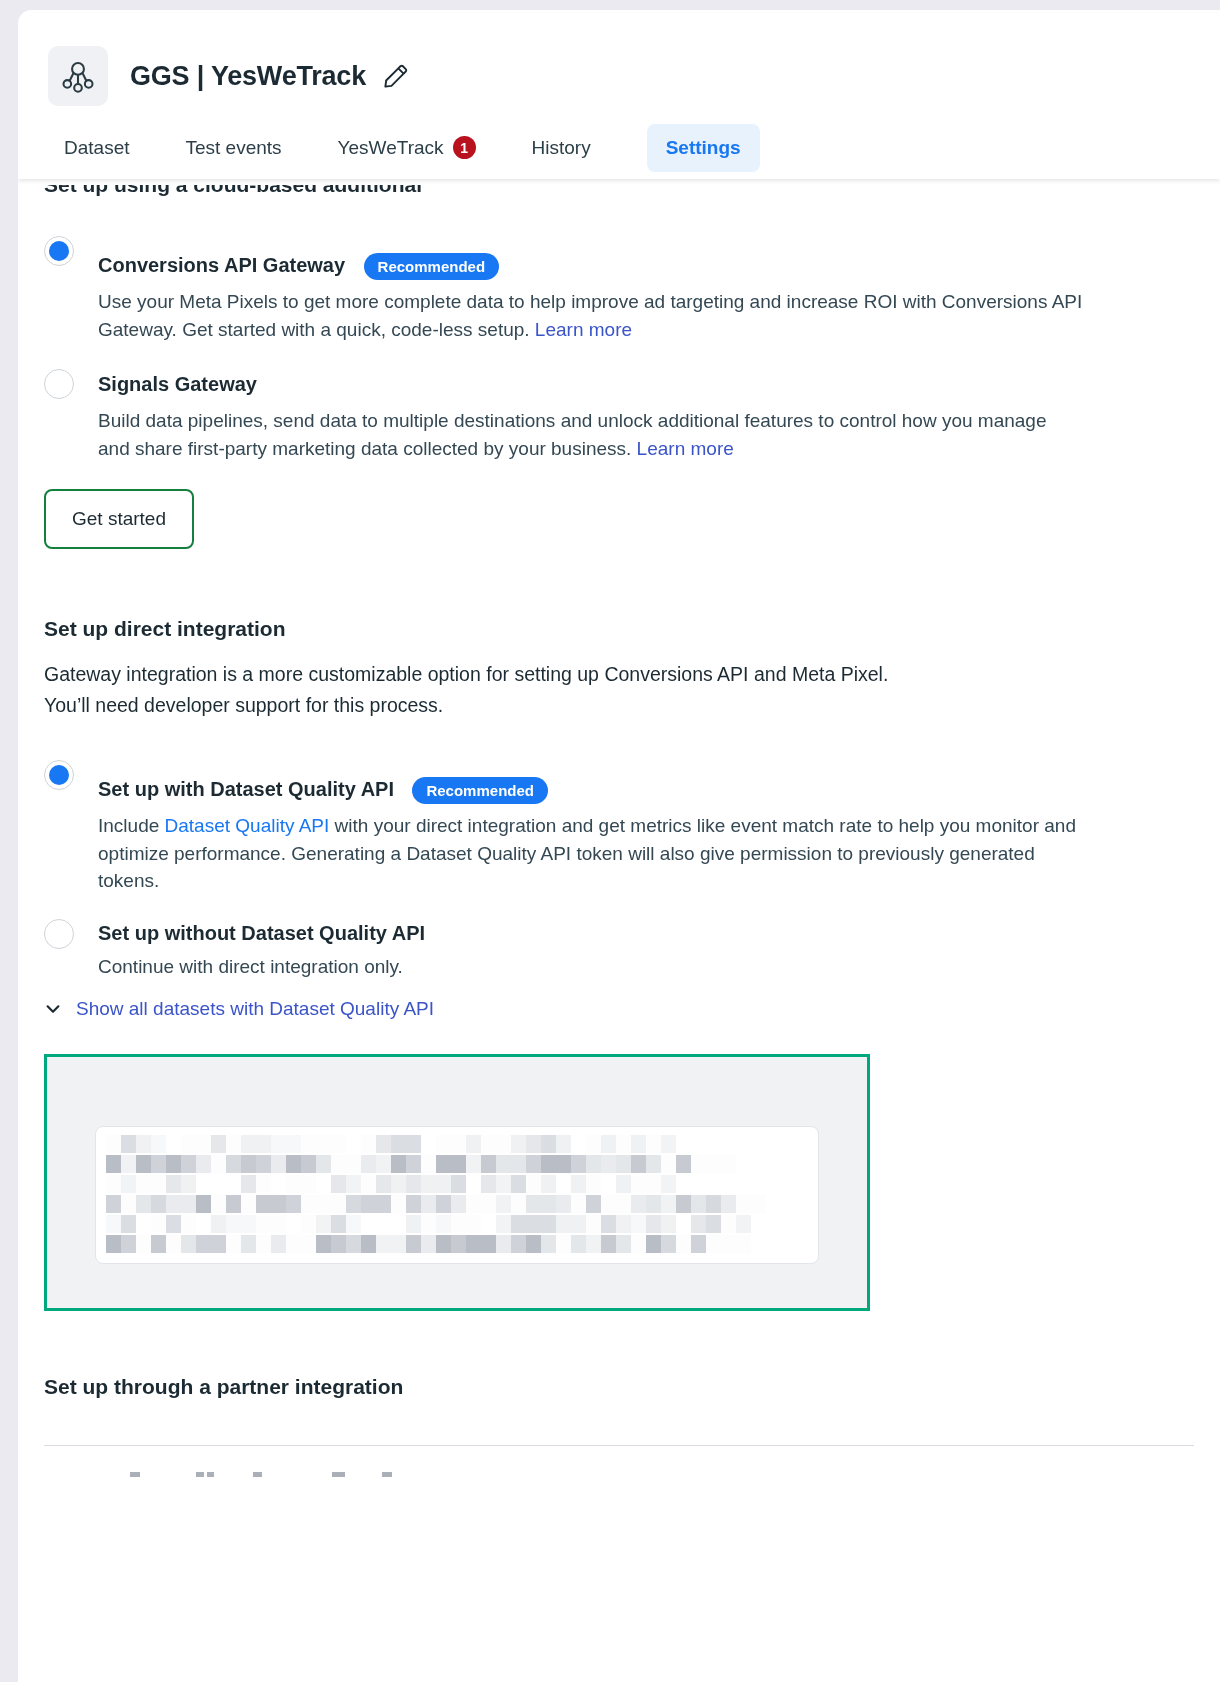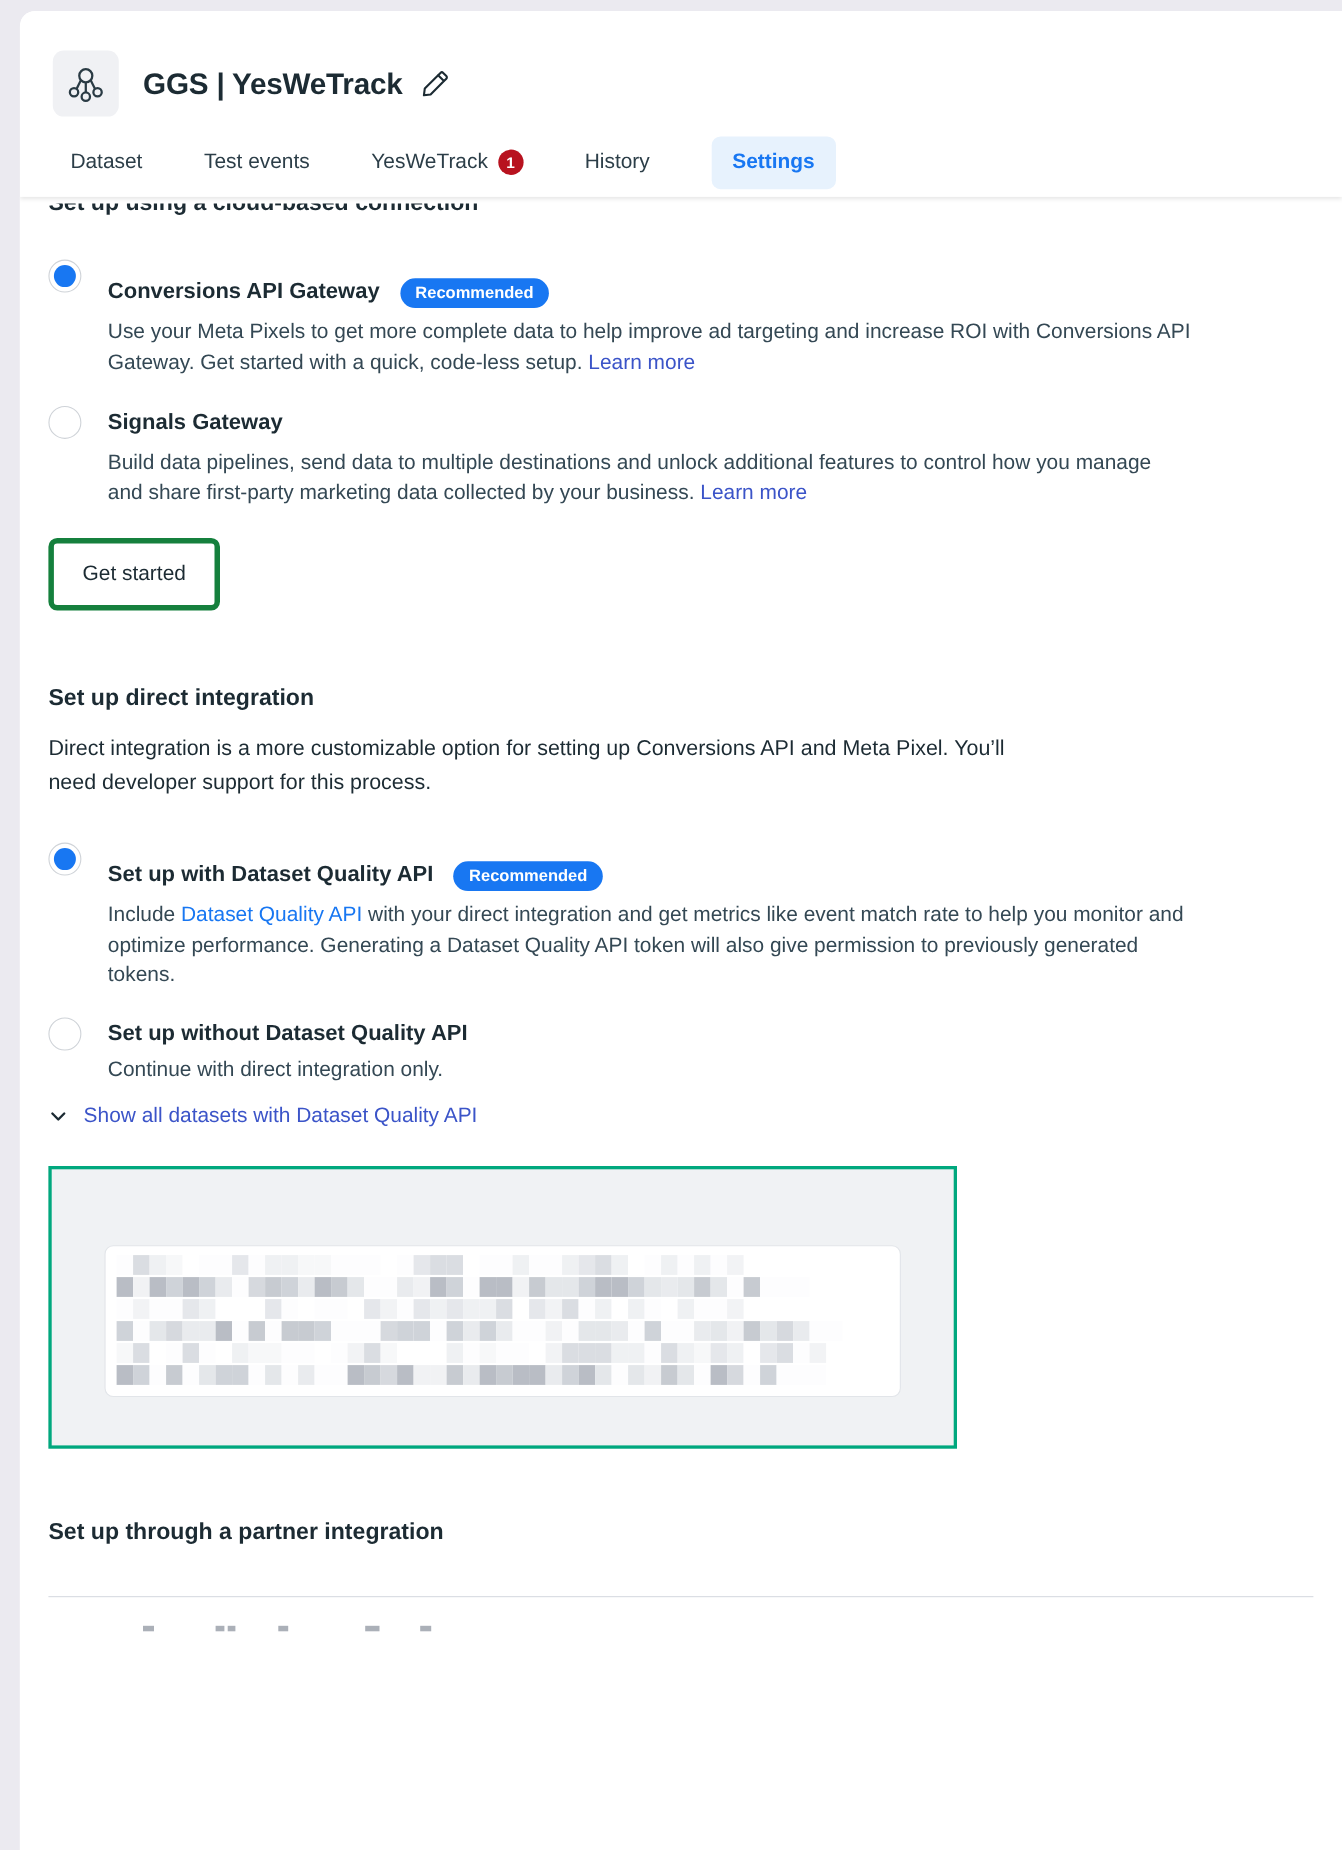--- a/index.html
+++ b/index.html
@@ -91,21 +91,21 @@
   .option-desc {
     margin:8px 0 0 54px;
     font-size:19px; line-height:27.5px; color:#344854;
     max-width:985px;
   }
   a.link { color:#3b54c8; text-decoration:none; cursor:pointer; }
   a.link-bright { color:#1877f2; text-decoration:none; cursor:pointer; }
 
   .btn {
     display:inline-block; background:#fff;
-    border:5px solid #15803d; border-radius:8px;
+    border:2px solid #15803d; border-radius:8px;
     padding:17px 26px;
     font-size:19px; font-weight:500; color:#1c2b33;
     cursor:pointer; font-family:inherit;
   }
   .showall-row { display:flex; align-items:center; gap:14px; margin-top:18px; }
   .showall-row a { font-size:19px; }
 
   
   .token-box {
     margin-top:34px;
@@ -185,21 +185,21 @@
       </div>
       <div class="tab active">
         <span>Settings</span>
       </div>
     </div>
   </div>
 
   <div class="content">
 
     <div class="clip-heading">
-      <h2>Set up using a cloud-based connection</h2>
+      <h2>Set up using a cloud-based additional</h2>
     </div>
 
     <div class="option mt-opt1">
       <div class="radio selected"></div>
       <div>
         <span class="option-label">Conversions API Gateway</span>
         <span class="pill">Recommended</span>
       </div>
     </div>
     <div class="option-desc">
@@ -216,21 +216,21 @@
     <div class="option-desc">
       <span>Build data pipelines, send data to multiple destinations and unlock additional features to control how you manage and share first-party marketing data collected by your business.</span>
       <a class="link">Learn more</a>
     </div>
 
     <div class="mt-btn">
       <button class="btn">Get started</button>
     </div>
 
     <h2 class="section-heading mt-sec1">Set up direct integration</h2>
-    <p class="section-para w-direct">Direct integration is a more customizable option for setting up Conversions API and Meta Pixel. You’ll need developer support for this process.</p>
+    <p class="section-para w-direct">Gateway integration is a more customizable option for setting up Conversions API and Meta Pixel. You’ll need developer support for this process.</p>
 
     <div class="option mt-opt3">
       <div class="radio selected"></div>
       <div>
         <span class="option-label">Set up with Dataset Quality API</span>
         <span class="pill">Recommended</span>
       </div>
     </div>
     <div class="option-desc">
       <span>Include </span><a class="link-bright">Dataset Quality API</a><span> with your direct integration and get metrics like event match rate to help you monitor and optimize performance. Generating a Dataset Quality API token will also give permission to previously generated tokens.</span>

